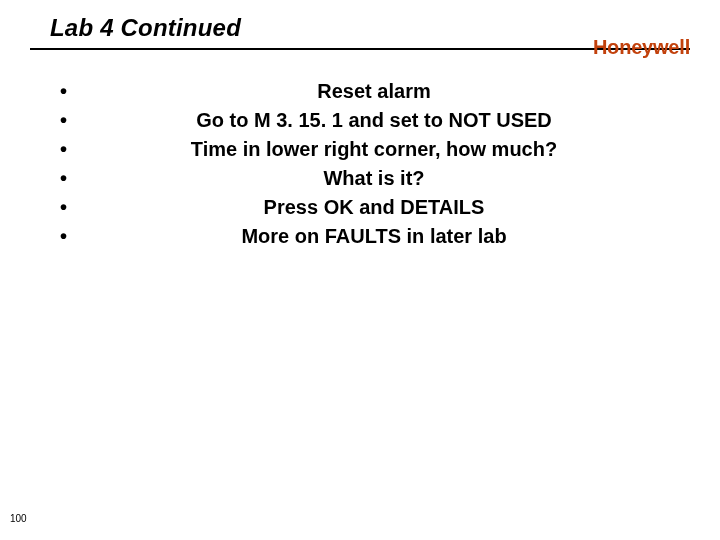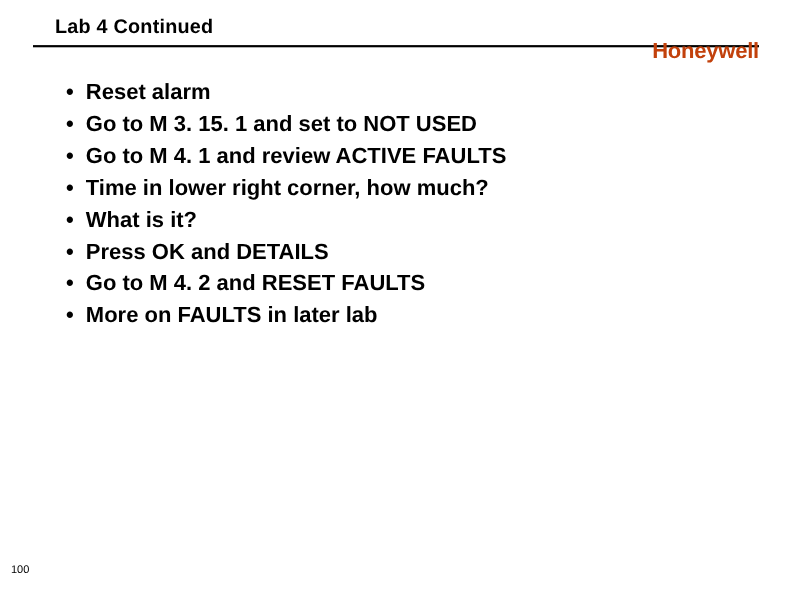--- a/index.html
+++ b/index.html
@@ -16,23 +16,24 @@
     position: relative;
     width: 720px;
     height: 540px;
     box-sizing: border-box;
   }
   .header {
     position: relative;
     padding: 14px 30px 0 50px;
   }
   .title {
-    font-size: 18px;
+    font-size: 24px;
     font-weight: bold;
     letter-spacing: 0.2px;
+    font-style: italic;
   }
   .rule {
     margin: 6px 30px 0 30px;
     border: 0;
     border-top: 2px solid #000;
   }
   .brand {
     position: absolute;
     top: 36px;
     right: 30px;
@@ -49,20 +50,21 @@
     margin: 0;
     padding: 0;
   }
   ul.bullets > li {
     position: relative;
     font-size: 20px;
     font-weight: bold;
     line-height: 1.35;
     padding-left: 18px;
     margin: 0 0 2px 0;
+    text-align: center;
   }
   ul.bullets > li::before {
     content: "•";
     position: absolute;
     left: 0;
     top: 0;
     font-size: 20px;
     line-height: 1.35;
   }
   .pagenum {
@@ -81,23 +83,21 @@
   <div class="header">
     <div class="title">Lab 4 Continued</div>
   </div>
   <hr class="rule">
   <div class="brand">Honeywell</div>
 
   <div class="body">
     <ul class="bullets">
       <li>Reset alarm</li>
       <li>Go to M 3. 15. 1 and set to NOT USED</li>
-      <li>Go to M 4. 1 and review ACTIVE FAULTS</li>
       <li>Time in lower right corner, how much?</li>
       <li>What is it?</li>
       <li>Press OK and DETAILS</li>
-      <li>Go to M 4. 2 and RESET FAULTS</li>
       <li>More on FAULTS in later lab</li>
     </ul>
   </div>
 
   <div class="pagenum">100</div>
 </div>
 
 </body></html>

